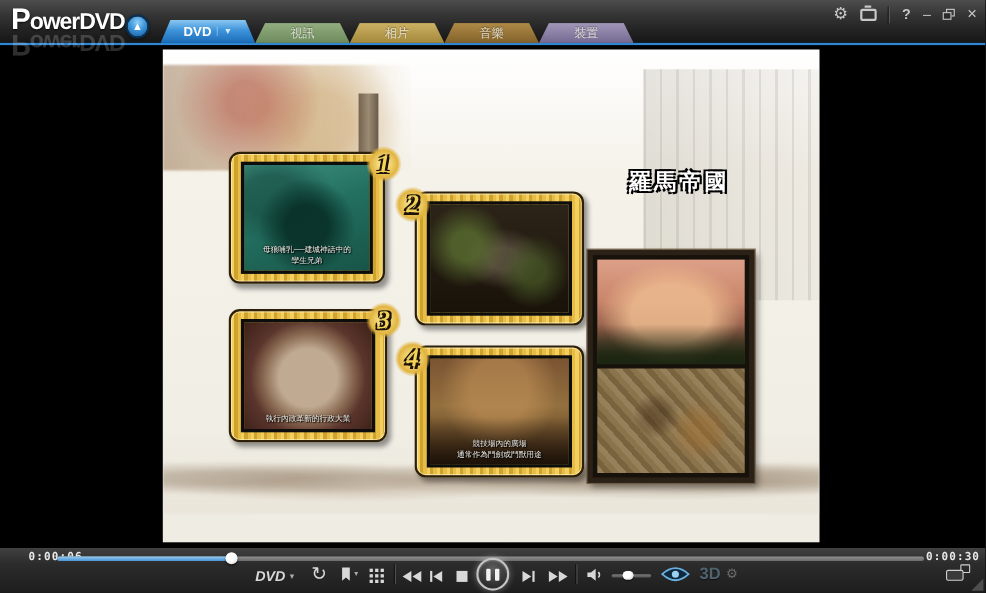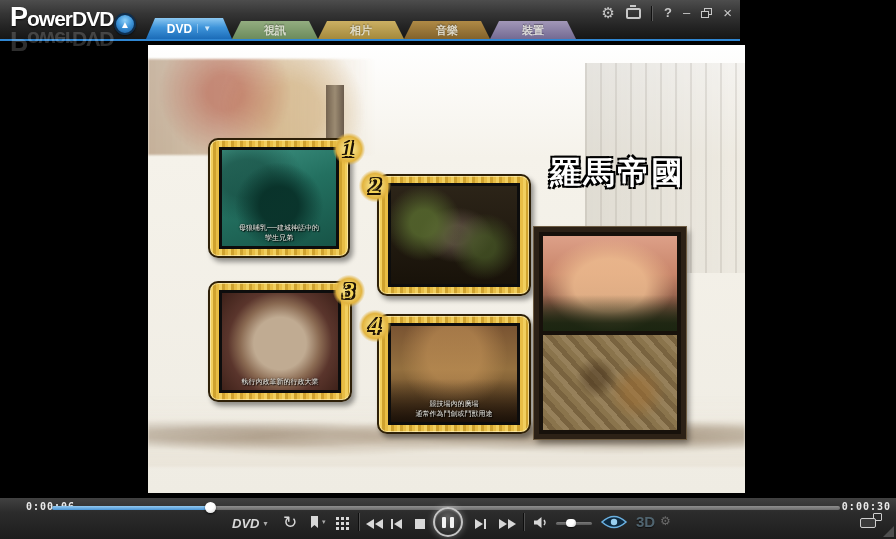--- a/index.html
+++ b/index.html
@@ -1,40 +1,40 @@
 <!DOCTYPE html>
 <html><head>
 <meta charset="utf-8">
 <style>
   * { margin:0; padding:0; box-sizing:border-box; }
   body { background:#333; font-family:"Liberation Sans", sans-serif; }
   .window { position:relative; width:896px; height:539px; background:#000; overflow:hidden;
             font-family:"Liberation Sans","DejaVu Sans",sans-serif; }
 
   
-  .titlebar { position:absolute; left:0; top:0; width:740px; height:41px;
+  .titlebar { position:absolute; left:0; top:0; width:896px; height:41px;
     background:linear-gradient(#4d4d4d 0%, #353535 35%, #232323 70%, #161616 100%);
     border-bottom:2px solid #2f86d2; z-index:5; }
   .logo { position:absolute; left:10px; top:2px; color:#fff; white-space:nowrap;
     text-shadow:0 1px 2px rgba(0,0,0,.8); }
   .logo .p1 { font-size:27px; font-weight:bold; letter-spacing:-1px; }
   .logo .p2 { font-size:21px; font-weight:bold; letter-spacing:-1px; }
   .logo-reflect { position:absolute; left:10px; top:25px; transform:scaleY(-1);
     opacity:.18; color:#fff; white-space:nowrap; pointer-events:none; }
   .logo-reflect .p1 { font-size:27px; font-weight:bold; letter-spacing:-1px; }
   .logo-reflect .p2 { font-size:21px; font-weight:bold; letter-spacing:-1px; }
   .upgrade { position:absolute; left:114px; top:13px; width:22px; height:22px; border-radius:50%;
     background:radial-gradient(circle at 50% 30%, #8ed0f8 0%, #3f96da 45%, #14579c 100%);
     border:2px solid #0e2e4e; color:#fff; font-size:10px; display:flex; align-items:center;
     justify-content:center; box-shadow:0 1px 2px rgba(0,0,0,.6); }
 
   .tab { position:absolute; display:flex; align-items:center; justify-content:center; gap:5px;
     clip-path:polygon(9px 0, calc(100% - 9px) 0, 100% 100%, 0 100%); font-size:11px; }
   .tab-inactive { top:21px; height:18px; width:86px; color:rgba(245,245,235,.82);
-    text-shadow:0 -1px 1px rgba(0,0,0,.4);font-weight:bold; }
+    text-shadow:0 -1px 1px rgba(0,0,0,.4); }
   .tab-dvd { left:146px; top:18px; height:21px; width:86px; z-index:2; color:#fff;
     font-weight:bold; font-size:12px;
     background:linear-gradient(#8cc8f2 0%, #3e94da 45%, #1b6cb8 100%); }
   .tab-dvd .chev { font-size:8px; color:#cfe8fa; border-left:1px solid rgba(255,255,255,.35);
     padding-left:5px; }
   .tab-video  { left:232px; background:linear-gradient(#93ad80 0%, #6c8b5c 100%); }
   .tab-photo  { left:318px; background:linear-gradient(#ccb063 0%, #a4893c 100%); }
   .tab-music  { left:404px; background:linear-gradient(#af8a46 0%, #82622b 100%);align-items:center; }
   .tab-device { left:490px; background:linear-gradient(#a297b8 0%, #746a92 100%); }
 
@@ -75,21 +75,21 @@
       radial-gradient(ellipse at 93% 55%, rgba(128,100,66,.35) 0 9%, rgba(0,0,0,0) 28%),
       linear-gradient(rgba(235,228,215,.0), rgba(228,220,205,.55)); }
 
   .menu-title { position:absolute; left:200px; top:46px; width:300px; text-align:center;
     font-size:29px; font-weight:bold; letter-spacing:1px; color:#f0c23c;
     text-shadow:-2px -2px 0 #181008, 2px -2px 0 #181008, -2px 2px 0 #181008, 2px 2px 0 #181008,
       0 3px 2px rgba(0,0,0,.6); white-space:nowrap; }
   .menu-topic { position:absolute; left:382px; top:108px; width:175px; text-align:center;
     color:#fff; font-weight:bold; line-height:1.3;
     text-shadow:-2px -2px 0 #000, 2px -2px 0 #000, -2px 2px 0 #000, 2px 2px 0 #000; }
-  .menu-topic .t1 { font-size:31px; letter-spacing:3px; }
+  .menu-topic .t1 { font-size:20px; letter-spacing:3px; }
   .menu-topic .t2 { font-size:21px; letter-spacing:1px; }
 
   .gold-frame { position:absolute; border:2px solid #2e2008; border-radius:10px; padding:7px 9px;
     background:repeating-linear-gradient(90deg, #f2cf5e 0 3px, #cfa22e 3px 6px, #e8bd45 6px 9px);
     box-shadow:inset 0 0 0 1px rgba(255,242,190,.65), 3px 4px 5px rgba(0,0,0,.4); }
   .screen { width:100%; height:100%; border:3px solid #0d0d0d; position:relative; overflow:hidden; }
   .cap { position:absolute; left:0; bottom:3px; width:100%; text-align:center; color:#f0f0ea;
     font-size:7px; line-height:1.4; text-shadow:0 0 2px #000, 1px 1px 1px #000; }
   .num { position:absolute; width:32px; height:32px; display:flex; align-items:center; justify-content:center;
     background:radial-gradient(circle, #f8e48a 15%, #e2b440 55%, rgba(226,180,64,0) 72%);

